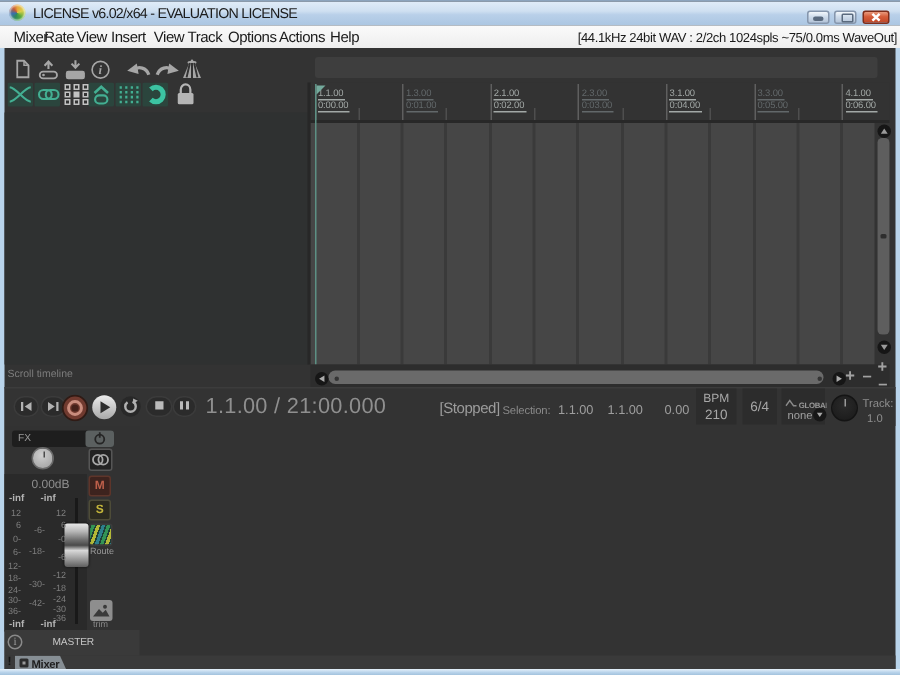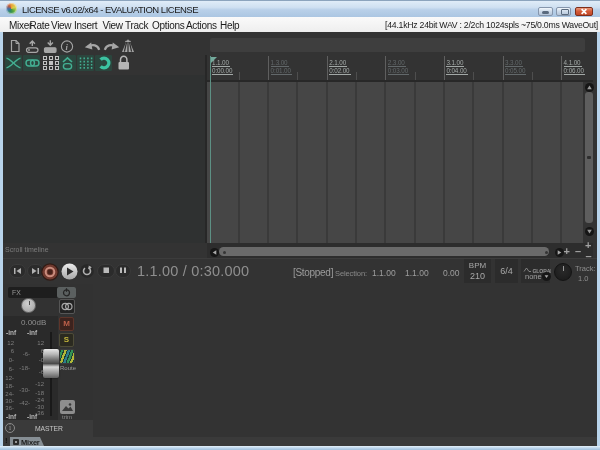--- a/index.html
+++ b/index.html
@@ -333,21 +333,21 @@
  <svg width="28" height="9">
       <path d="M1,6.5 l2.5,-3.5 l2.5,3.5 h2" stroke="#8a8a8a" fill="none" stroke-width="0.9"></path>
       <text x="9.5" y="8" font-size="5.2" letter-spacing="-0.2" fill="#989898" font-family="Liberation Sans" font-weight="bold">GLOBAL</text>
     </svg>
 </div>
 <div class="ab" style="left:525px;top:271.5px;font-size:7.5px;color:#a0a0a0;z-index:3;">none</div>
 <div class="ab" style="left:542px;top:271.5px;width:9px;height:9px;border-radius:50%;background:#171717;z-index:3;"></div>
 <svg class="ab" style="left:542px;top:271.5px;z-index:4" width="9" height="9">
     <path d="M4.5,6 l-1.9,-2.8 h3.8 z" fill="#a8a8a8"></path>
   </svg>
-<div class="ab" id="ttime">1.1.00 / 0:30.000</div>
+<div class="ab" id="ttime">1.1.00 / 21:00.000</div>
 <div class="ab" id="tstopped">[Stopped]</div>
 <div class="ab" id="tsel">Selection:</div>
 <div class="tnum" style="left:372px">1.1.00</div>
 <div class="tnum" style="left:405px">1.1.00</div>
 <div class="tnum" style="left:443px">0.00</div>
 <div class="tbox" style="left:464px;width:27px;">
     <div style="font-size:8px;margin-top:2px">BPM</div>
     <div style="font-size:9px;margin-top:1px">210</div>
   </div>
 <div class="tbox" style="left:495px;width:23px;font-size:9px;line-height:24px;">6/4</div>

